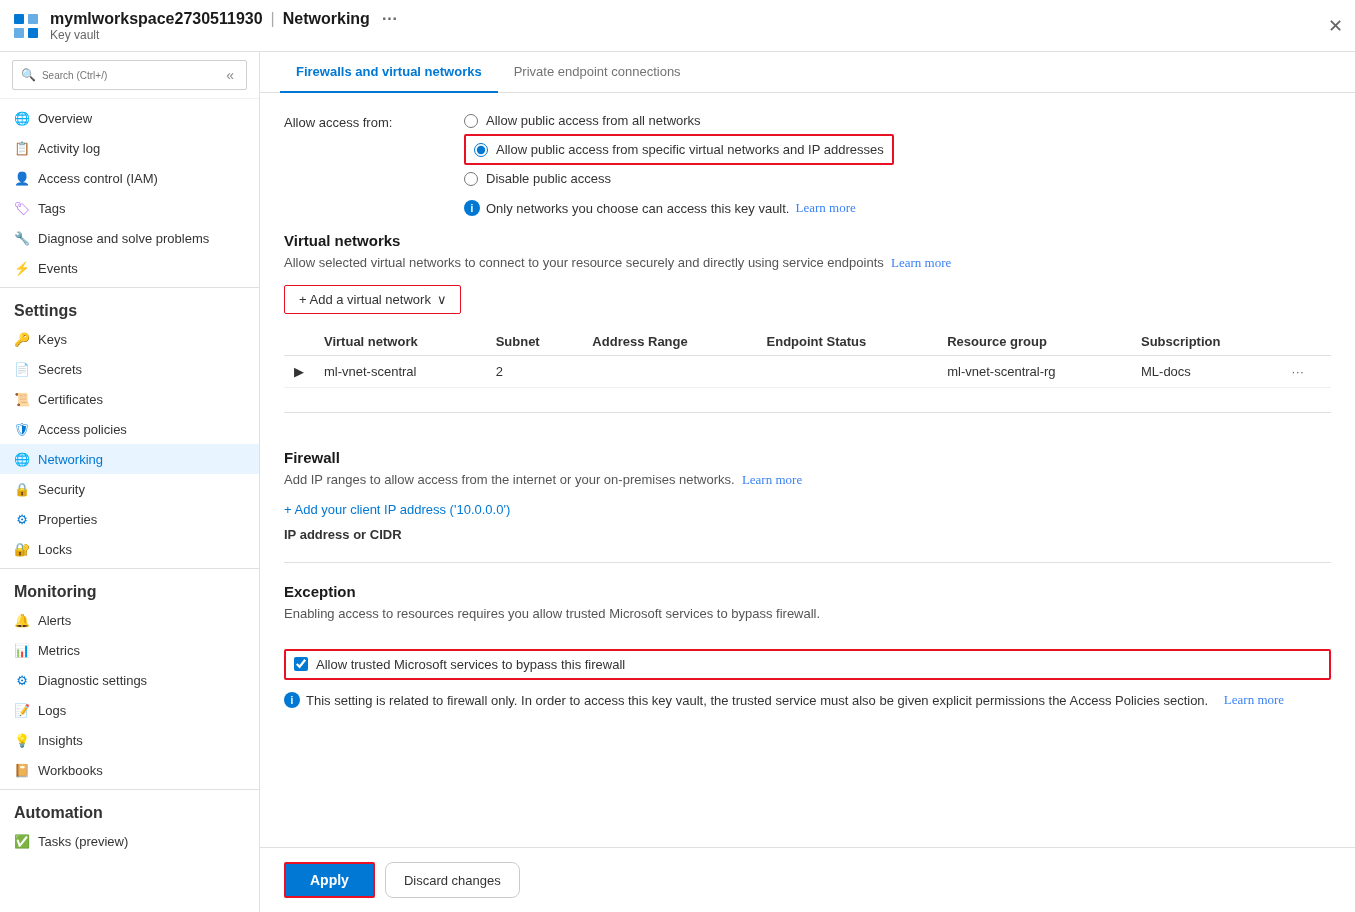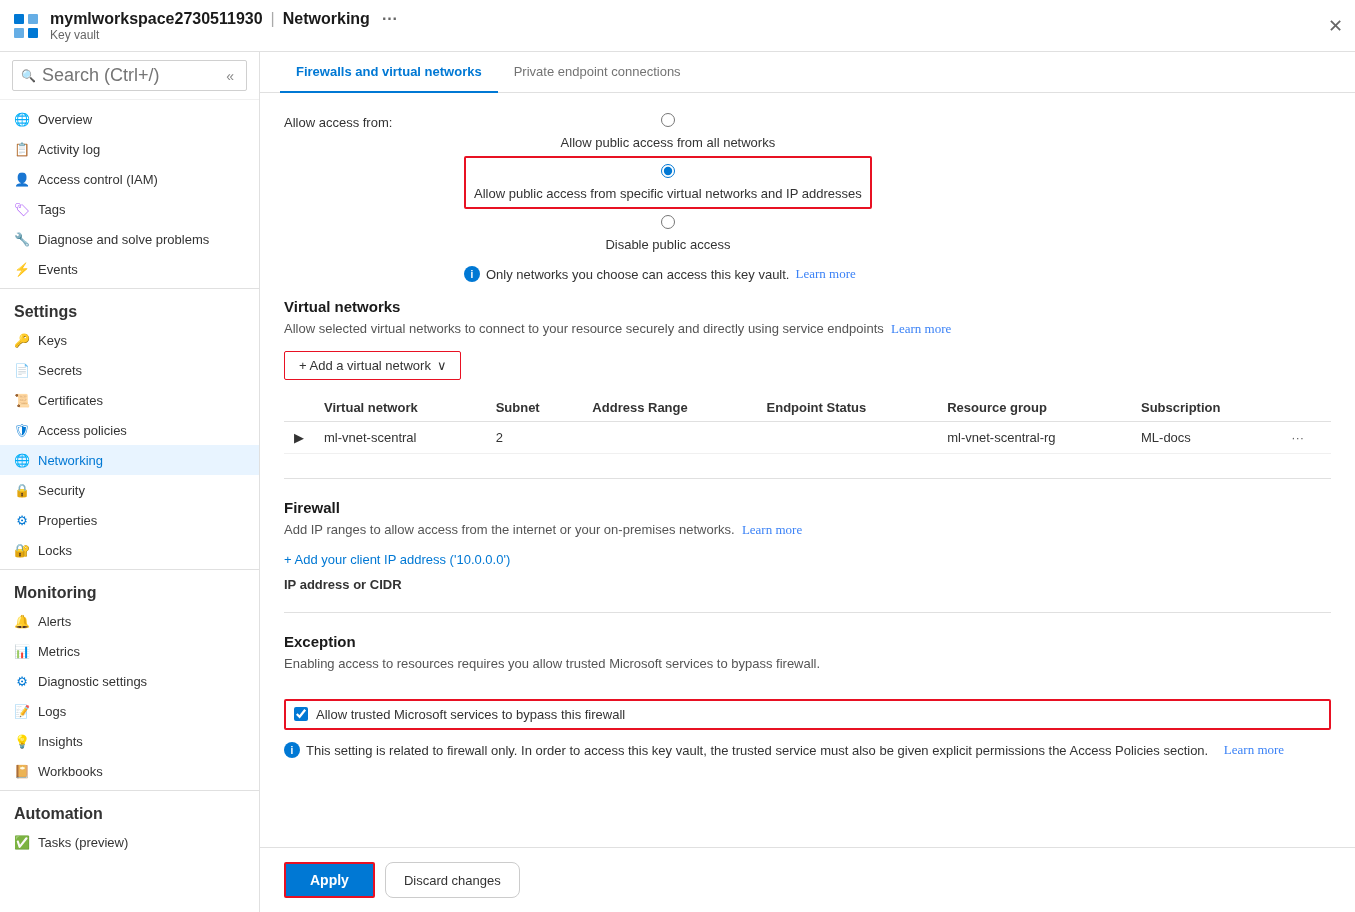--- a/index.html
+++ b/index.html
@@ -15,21 +15,21 @@
     .title-bar-sub { font-size: 12px; color: #666; }
     .title-bar-dots { color: #666; font-size: 16px; cursor: pointer; margin-left: 4px; }
     .close-btn { font-size: 18px; cursor: pointer; color: #666; margin-left: auto; }
 
     .main-layout { display: flex; flex: 1; overflow: hidden; }
 
     
     .sidebar { width: 260px; min-width: 260px; border-right: 1px solid #e0e0e0; background: #fff; overflow-y: auto; display: flex; flex-direction: column; }
     .search-box { padding: 8px 12px; border-bottom: 1px solid #f0f0f0; }
     .search-input-wrap { display: flex; align-items: center; border: 1px solid #d0d0d0; border-radius: 2px; padding: 4px 8px; background: #fff; gap: 6px; }
-    .search-input-wrap input { border: none; outline: none; font-size: 18px; color: #ec4899; width: 100%; background: transparent; }
+    .search-input-wrap input { border: none; outline: none; font-size: 10px; color: #ec4899; width: 100%; background: transparent; }
     .search-icon-svg { color: #888; font-size: 12px; }
     .collapse-btn { margin-left: auto; cursor: pointer; color: #888; font-size: 14px; padding: 2px 4px; }
 
     .sidebar-nav { flex: 1; padding: 4px 0; }
     .sidebar-item { display: flex; align-items: center; padding: 7px 14px; cursor: pointer; gap: 8px; font-size: 13px; color: #333; }
     .sidebar-item.active { background: #e8f4ff; color: #0078d4; }
     .sidebar-item .item-icon { width: 16px; height: 16px; display: flex; align-items: center; justify-content: center; flex-shrink: 0; }
 
     .sidebar-section-label { padding: 10px 14px 4px; font-size: 16px; font-weight: 700; color: #333; text-transform: none; }
 
@@ -62,21 +62,21 @@
     .tabs-bar { display: flex; border-bottom: 1px solid #e0e0e0; padding: 0 20px; background: #fff; }
     .tab { padding: 12px 16px; cursor: pointer; font-size: 13px; color: #737373; border-bottom: 2px solid transparent; margin-bottom: -1px; }
     .tab.active { border-bottom: 2px solid #0078d4; color: #0078d4; font-weight: 600; }
 
     .content-body { padding: 20px 24px; flex: 1; overflow-y: auto; }
 
     
     .section { margin-bottom: 24px; }
 
     .radio-group { display: flex; flex-direction: column; gap: 6px; }
-    .radio-item { display: flex; align-items: center; gap: 8px; font-size: 13px; cursor: pointer; flex-direction: column; }
+    .radio-item { display: flex; align-items: center; gap: 8px; font-size: 13px; cursor: pointer; }
     .radio-item input[type=radio] { accent-color: #0078d4; width: 14px; height: 14px; cursor: pointer; }
 
     .radio-item.highlighted-option {
       border: 2px solid #e81123; padding: 6px 8px; border-radius: 2px; background: #fff;
     }
 
     .access-row { display: flex; align-items: flex-start; gap: 60px; margin-bottom: 16px; }
     .access-label { font-size: 13px; color: #333; min-width: 120px; padding-top: 2px; }
 
     .info-line { display: flex; align-items: center; gap: 6px; font-size: 13px; color: #333; margin-top: 8px; }
@@ -91,21 +91,21 @@
       display: inline-flex; align-items: center; gap: 6px; border: 1.5px solid #e81123; padding: 6px 14px;
       background: #fff; cursor: pointer; font-size: 13px; color: #333; border-radius: 2px; margin-bottom: 14px;
     }
 
     .vnet-table { width: 100%; border-collapse: collapse; font-size: 13px; }
     .vnet-table th { text-align: left; font-weight: 600; color: #333; padding: 6px 10px; border-bottom: 1px solid #e0e0e0; }
     .vnet-table td { padding: 8px 10px; border-bottom: 1px solid #f0f0f0; color: #333; }
     .vnet-table .chevron-cell { width: 20px; }
 
     
-    .firewall-section { margin-top: 20px; border-top: 1px solid #e0e0e0; padding-top: 20px; }
+    .firewall-section { margin-top: 20px; border-top: 1px solid #e0e0e0; padding-top: 36px; }
     .add-ip-btn { display: inline-flex; align-items: center; gap: 6px; color: #0078d4; cursor: pointer; font-size: 13px; margin-bottom: 10px; }
     .ip-input-label { font-size: 13px; font-weight: 600; color: #333; }
 
     
     .exception-section { margin-top: 20px; border-top: 1px solid #e0e0e0; padding-top: 20px; }
     .exception-desc { font-size: 13px; color: #555; margin-bottom: 28px; }
 
     .checkbox-item { display: flex; align-items: flex-start; gap: 8px; font-size: 13px; cursor: pointer; }
     .checkbox-item.highlighted-cb {
       border: 2px solid #e81123; padding: 6px 8px; border-radius: 2px; background: #fff;

